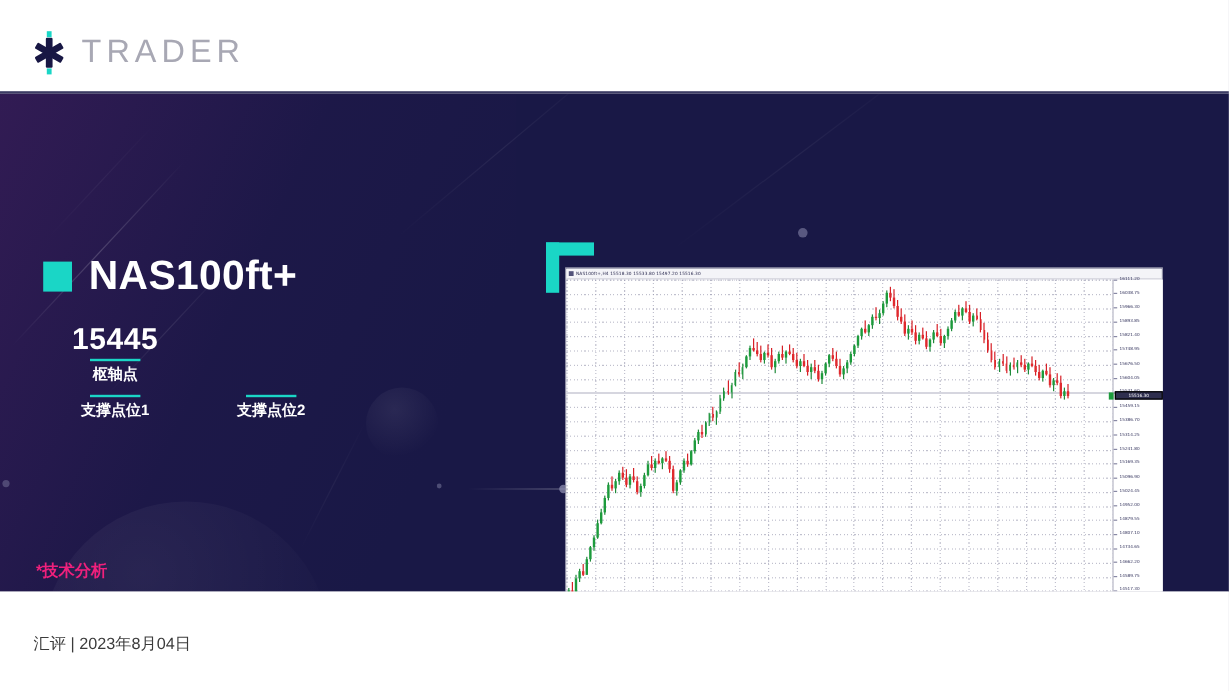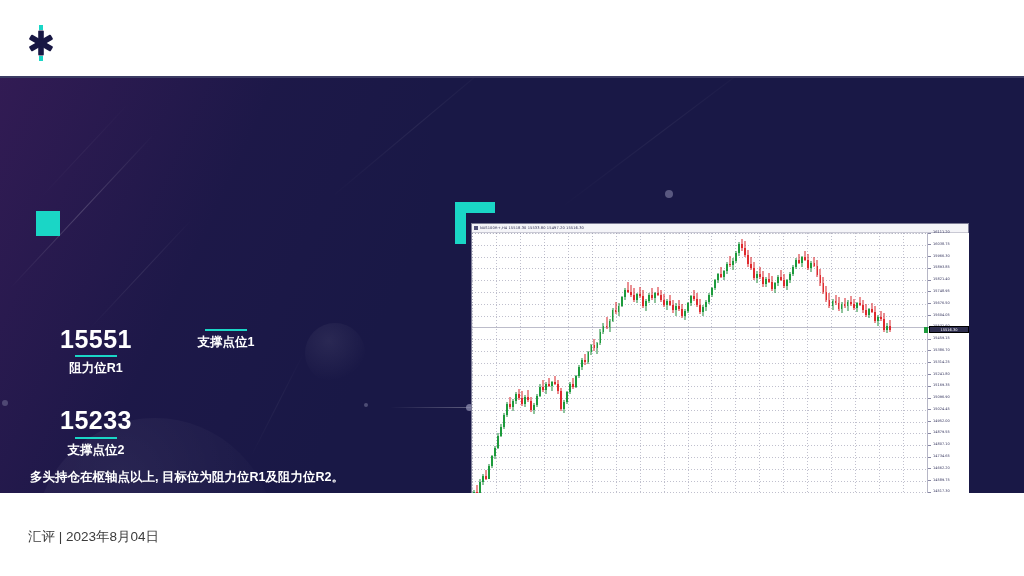--- a/index.html
+++ b/index.html
@@ -217,20 +217,21 @@
         <g fill="#181744">
           <rect x="12.2" y="2.5" width="5.6" height="25" rx="1"></rect>
           <rect x="12.2" y="2.5" width="5.6" height="25" rx="1" transform="rotate(60 15 15)"></rect>
           <rect x="12.2" y="2.5" width="5.6" height="25" rx="1" transform="rotate(120 15 15)"></rect>
         </g>
       </svg>
       <span class="dot-top"></span>
       <span class="dot-bot"></span>
     </div>
     <div class="logo-text">
+      <span class="logo-trader">TRADER</span>
     </div>
   </div>
   <div class="header-rule"></div>
 </div>
 
 <div class="panel">
   <div class="panel-tint"></div>
   <div class="streak s1"></div>
   <div class="streak s2"></div>
   <div class="streak s3"></div>
@@ -241,41 +242,42 @@
   <div class="bigcircle"></div>
   <div class="smallcircle"></div>
   <div class="hline"></div>
   <div class="bgdot d1"></div>
   <div class="bgdot d2"></div>
   <div class="bgdot d3"></div>
   <div class="bgdot d4"></div>
 
   <div class="title-row">
     <span class="title-bullet"></span>
+    <span class="title-text">NAS100ft+</span>
   </div>
 
+  <div class="pivot-block">
+    <div class="lvl-value">15445</div>
+    <div class="lvl-underline"></div>
+    <div class="lvl-label">枢轴点</div>
+  </div>
 
   <div class="grid-levels">
-    <div class="lvl-cell">
-      <div class="lvl-value">15551</div>
-      <div class="lvl-underline"></div>
-      <div class="lvl-label">阻力位R1</div>
-    </div>
     <div class="lvl-cell">
       <div class="lvl-underline"></div>
       <div class="lvl-label">支撑点位1</div>
     </div>
     <div class="lvl-cell">
-      <div class="lvl-value">15233</div>
       <div class="lvl-underline"></div>
       <div class="lvl-label">支撑点位2</div>
     </div>
   </div>
 
   <div class="analysis">
+    <div class="analysis-title">*技术分析</div>
     <div class="analysis-body">
       <div>多头持仓在枢轴点以上, 目标位为阻力位R1及阻力位R2。</div>
 
     </div>
   </div>
 
   <div class="bracket br-tl">
     <span class="h"></span>
       <span class="v"></span>
   </div>

